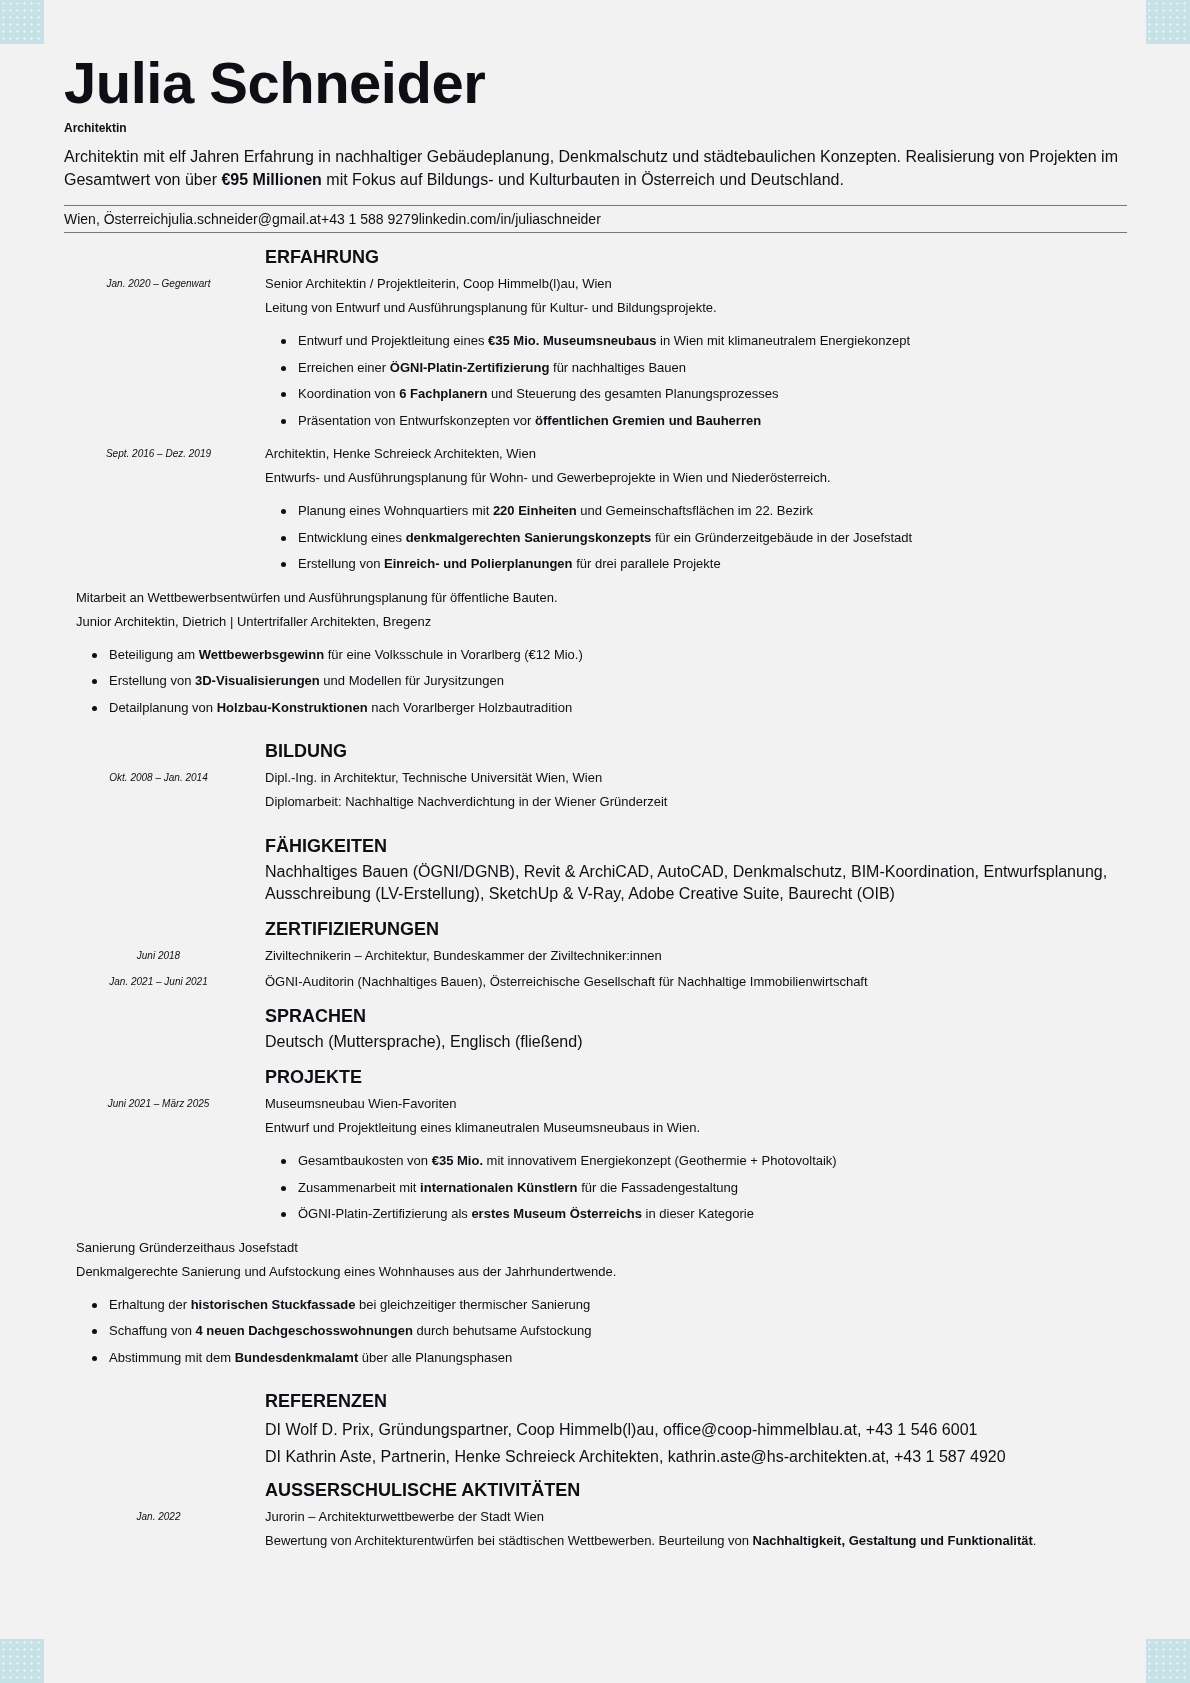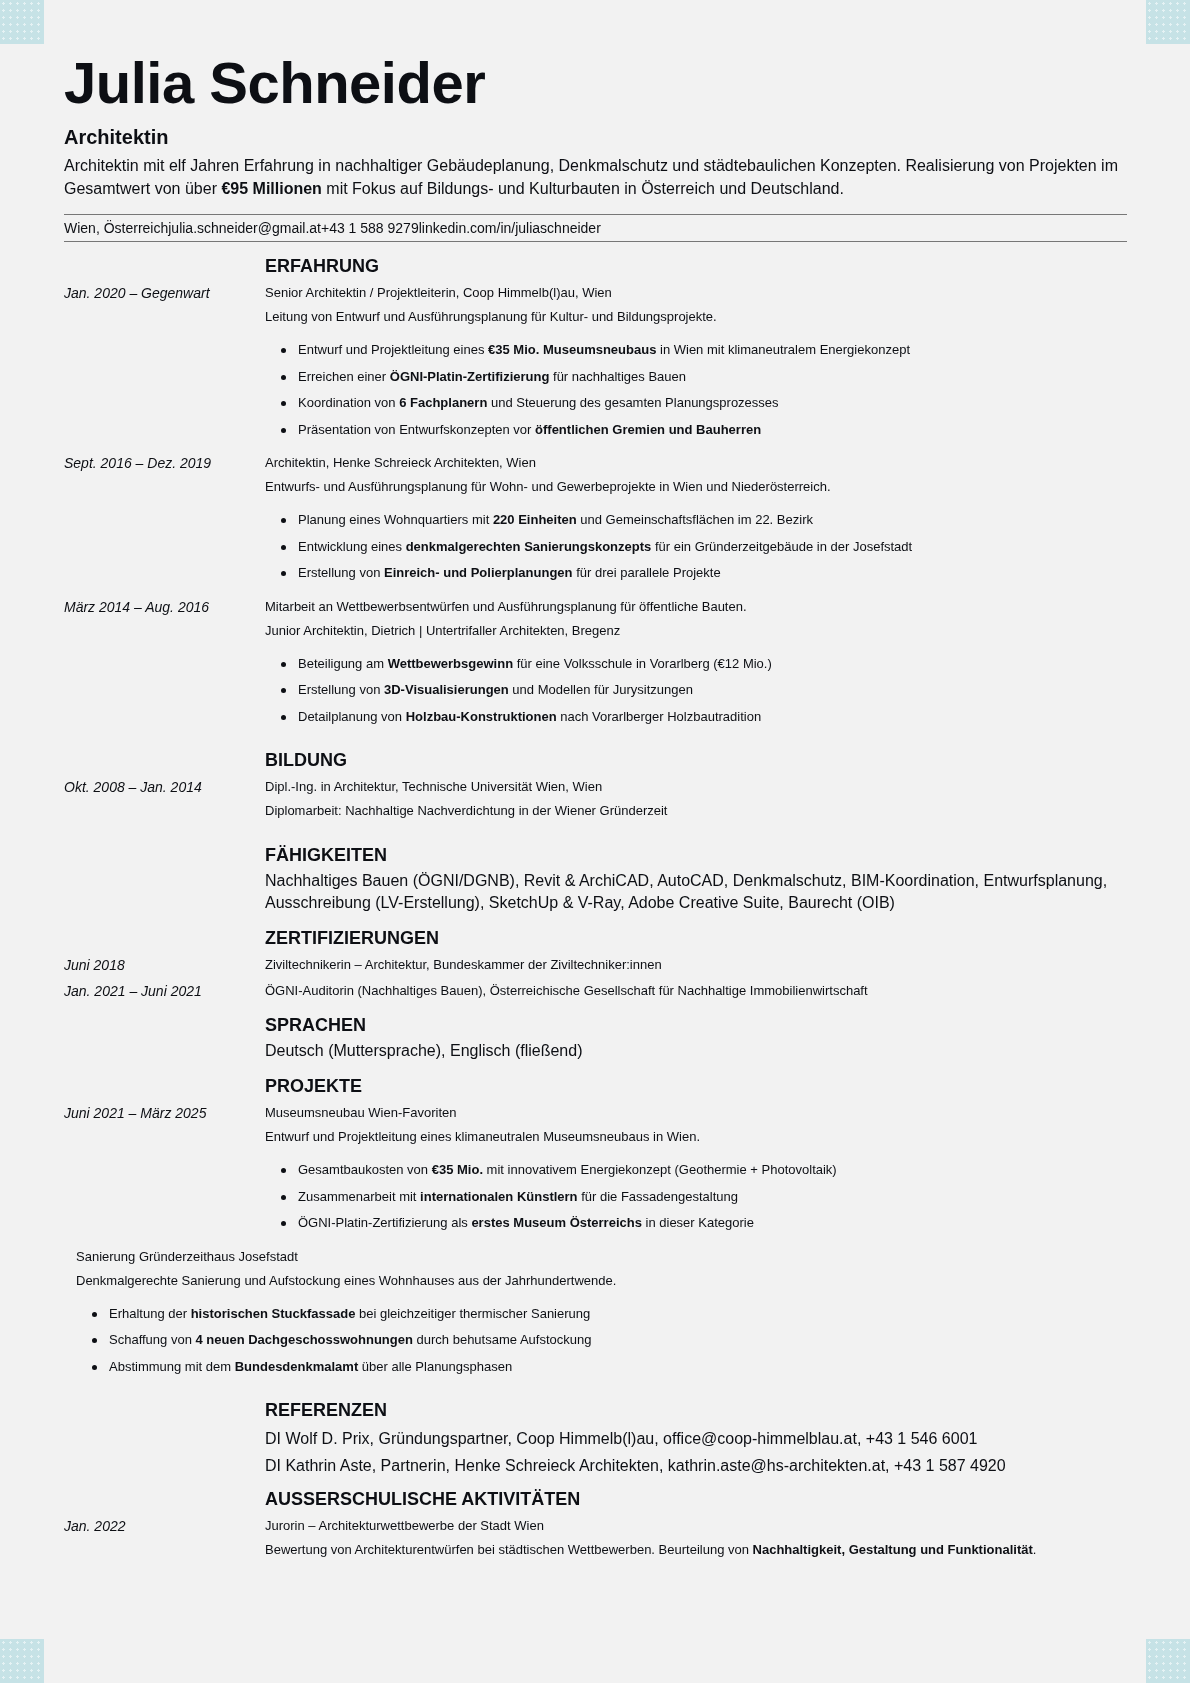--- a/index.html
+++ b/index.html
@@ -19,42 +19,42 @@
     background-size: 7px 7px;
   }
   .corner.tl { left: 0; top: 0; }
   .corner.tr { right: 0; top: 0; }
   .corner.bl { left: 0; bottom: 0; }
   .corner.br { right: 0; bottom: 0; }
 
   .page { position: absolute; left: 64px; top: 54px; width: 1063px; }
 
   .name { font-size: 58px; font-weight: 700; letter-spacing: -0.5px; line-height: 58px; }
-  .role { font-size: 20px; font-weight: 700; margin-top: 14px; line-height: 22px; }
+  .role { font-size: 12px; font-weight: 700; margin-top: 5px; line-height: 22px; }
   .summary { font-size: 16px; line-height: 23px; margin-top: 6px; }
   .summary b { font-weight: 700; }
 
   .contact {
     margin-top: 14px;
     border-top: 1.5px solid #777;
     border-bottom: 1.5px solid #777;
     display: flex; justify-content: flex-start;
     font-size: 14px; line-height: 26px; padding: 0 0;
   }
 
   .section { margin-top: 14px; }
   .section-title {
     margin-left: 201px;
     font-size: 18px; font-weight: 700; line-height: 24px;
     margin-bottom: 3px;
   }
   .entry { display: flex; margin-bottom: 8px; }
   .date {
     width: 189px; flex: 0 0 189px;
-    text-align: left; font-style: italic; font-size: 14px;
+    text-align: center; font-style: italic; font-size: 10px;
     line-height: 24px; padding-right: 0;
   }
   .content { margin-left: 12px; flex: 1; font-size: 13px; line-height: 24px; }
   ul.bullets { list-style: none; margin-top: 8px; margin-left: 16px; }
   ul.bullets li { position: relative; padding-left: 17px; line-height: 26.5px; }
   ul.bullets li::before {
     content: ""; position: absolute; left: 0; top: 11px;
     width: 5px; height: 5px; border-radius: 50%; background: #0d0f14;
   }
   b { font-weight: 700; }
@@ -102,21 +102,20 @@
         <div>Architektin, Henke Schreieck Architekten, Wien</div>
         <div>Entwurfs- und Ausführungsplanung für Wohn- und Gewerbeprojekte in Wien und Niederösterreich.</div>
         <ul class="bullets">
             <li><span>Planung eines Wohnquartiers mit </span><b>220 Einheiten</b><span> und Gemeinschaftsflächen im 22. Bezirk</span></li>
             <li><span>Entwicklung eines </span><b>denkmalgerechten Sanierungskonzepts</b><span> für ein Gründerzeitgebäude in der Josefstadt</span></li>
             <li><span>Erstellung von </span><b>Einreich- und Polierplanungen</b><span> für drei parallele Projekte</span></li>
           </ul>
       </div>
     </div>
     <div class="entry">
-      <div class="date">März 2014 – Aug. 2016</div>
       <div class="content">
         <div>Mitarbeit an Wettbewerbsentwürfen und Ausführungsplanung für öffentliche Bauten.</div>
         <div>Junior Architektin, Dietrich | Untertrifaller Architekten, Bregenz</div>
         <ul class="bullets">
             <li><span>Beteiligung am </span><b>Wettbewerbsgewinn</b><span> für eine Volksschule in Vorarlberg (€12 Mio.)</span></li>
             <li><span>Erstellung von </span><b>3D-Visualisierungen</b><span> und Modellen für Jurysitzungen</span></li>
             <li><span>Detailplanung von </span><b>Holzbau-Konstruktionen</b><span> nach Vorarlberger Holzbautradition</span></li>
           </ul>
       </div>
     </div>

